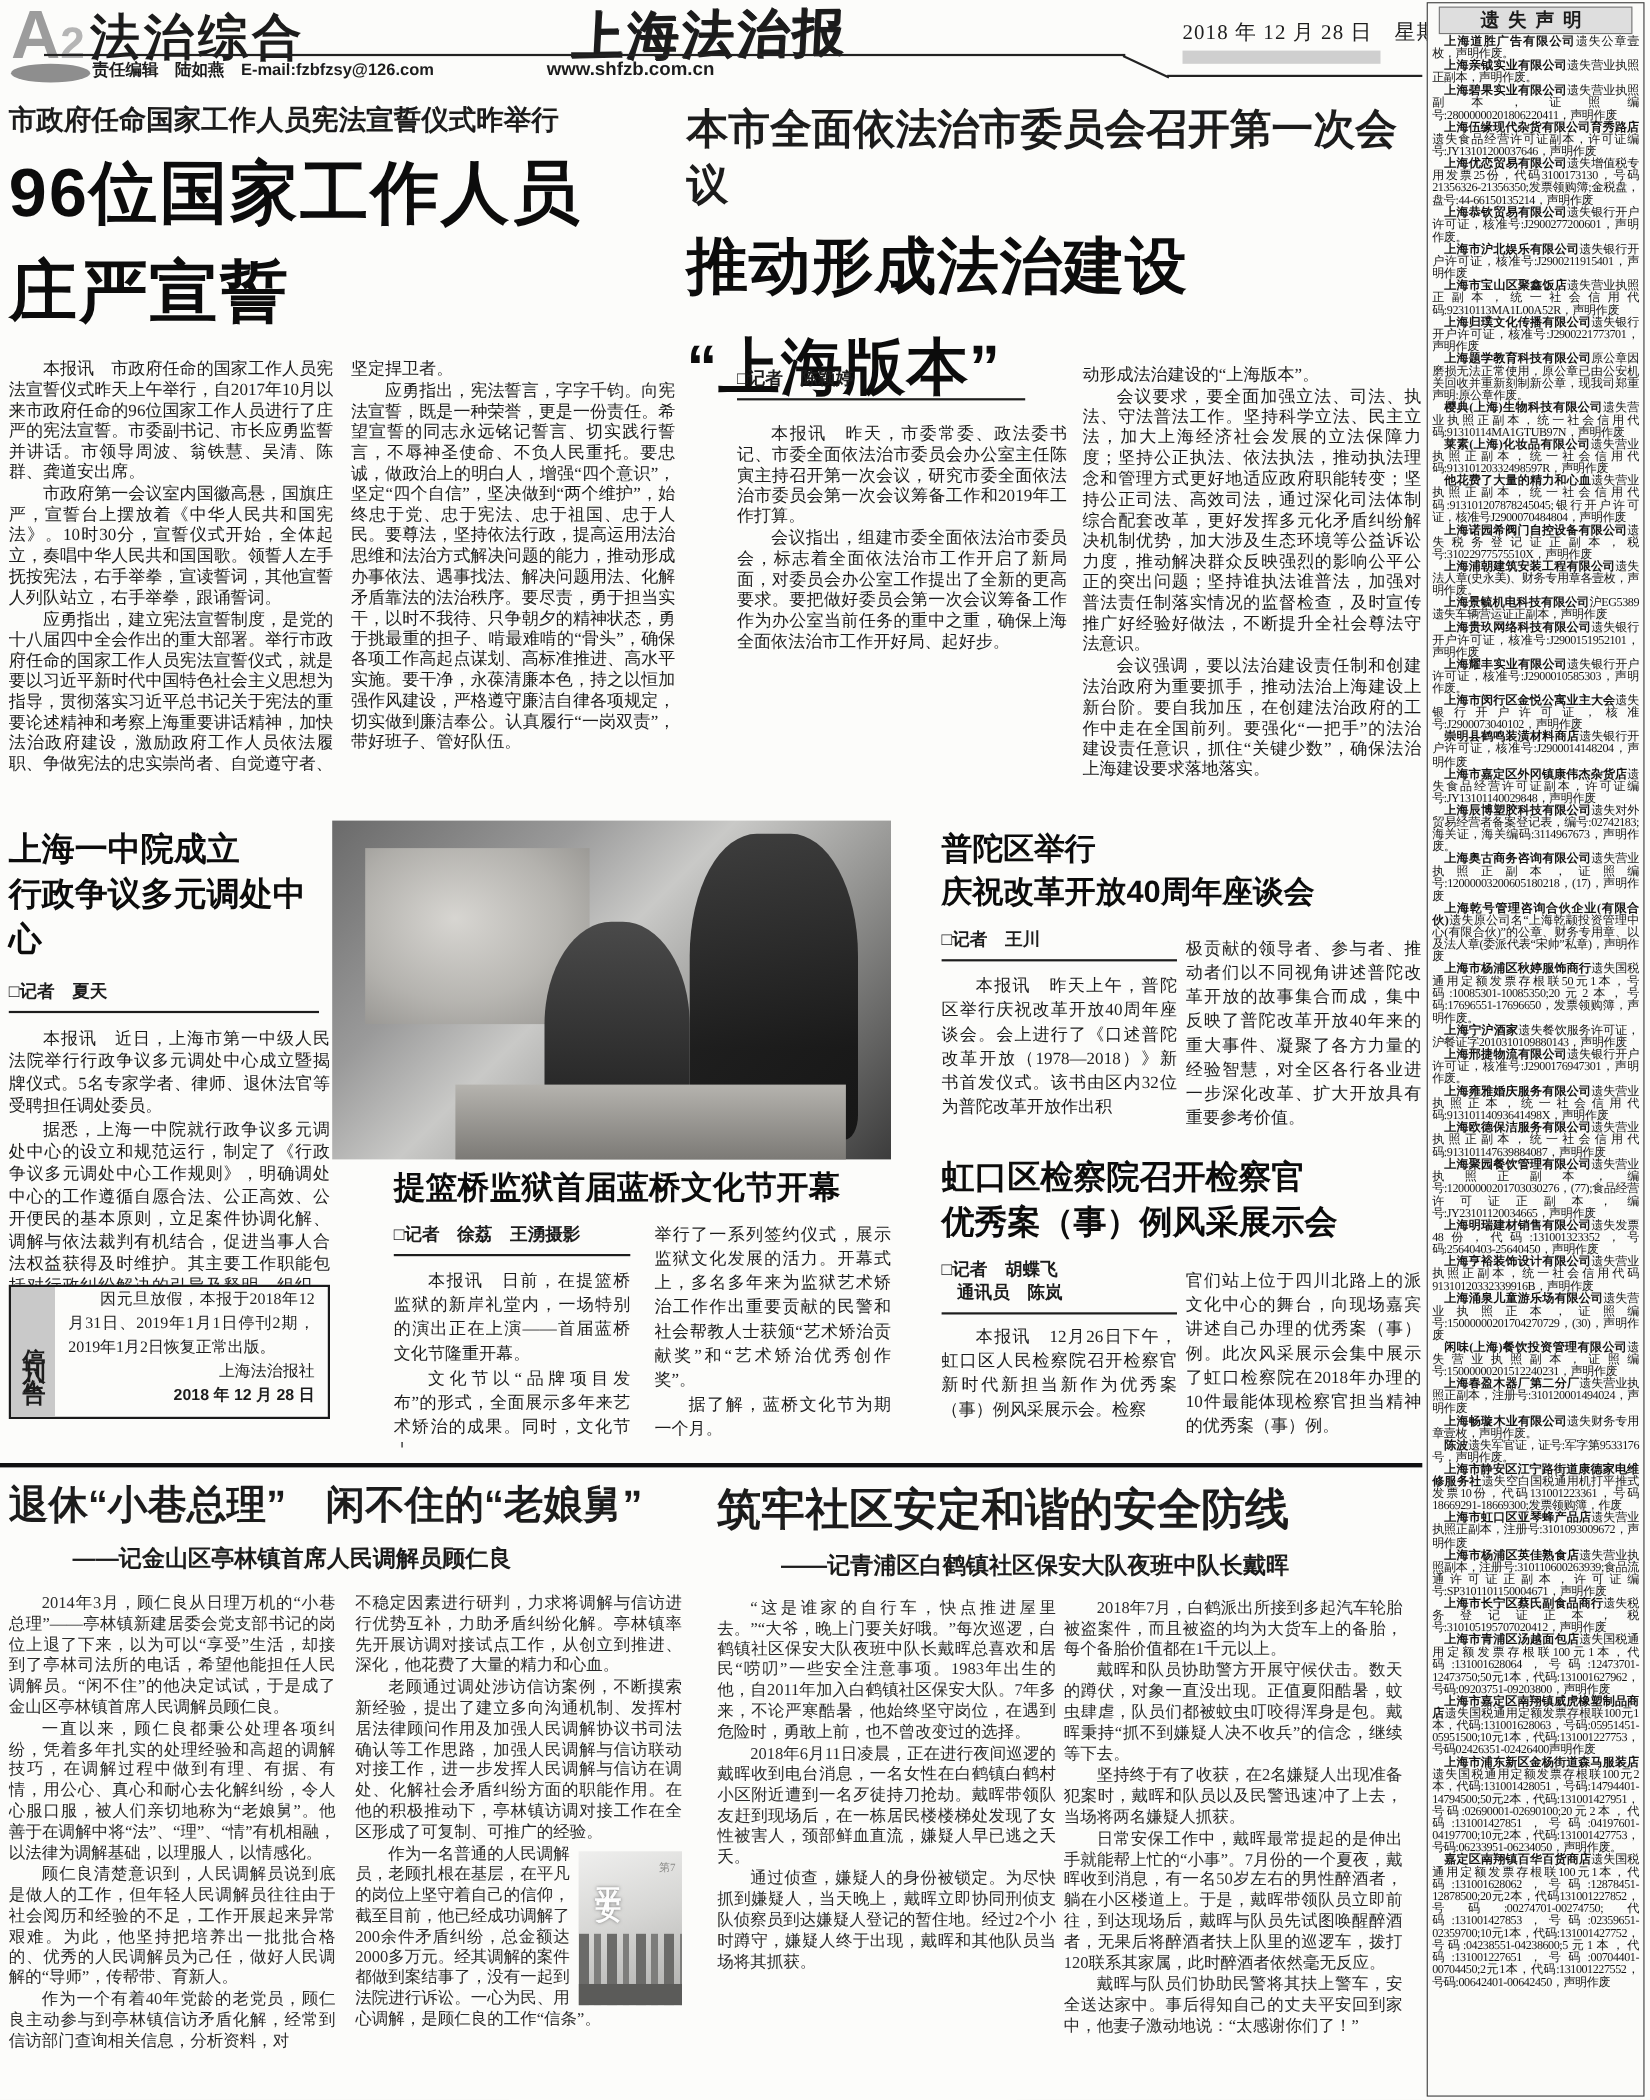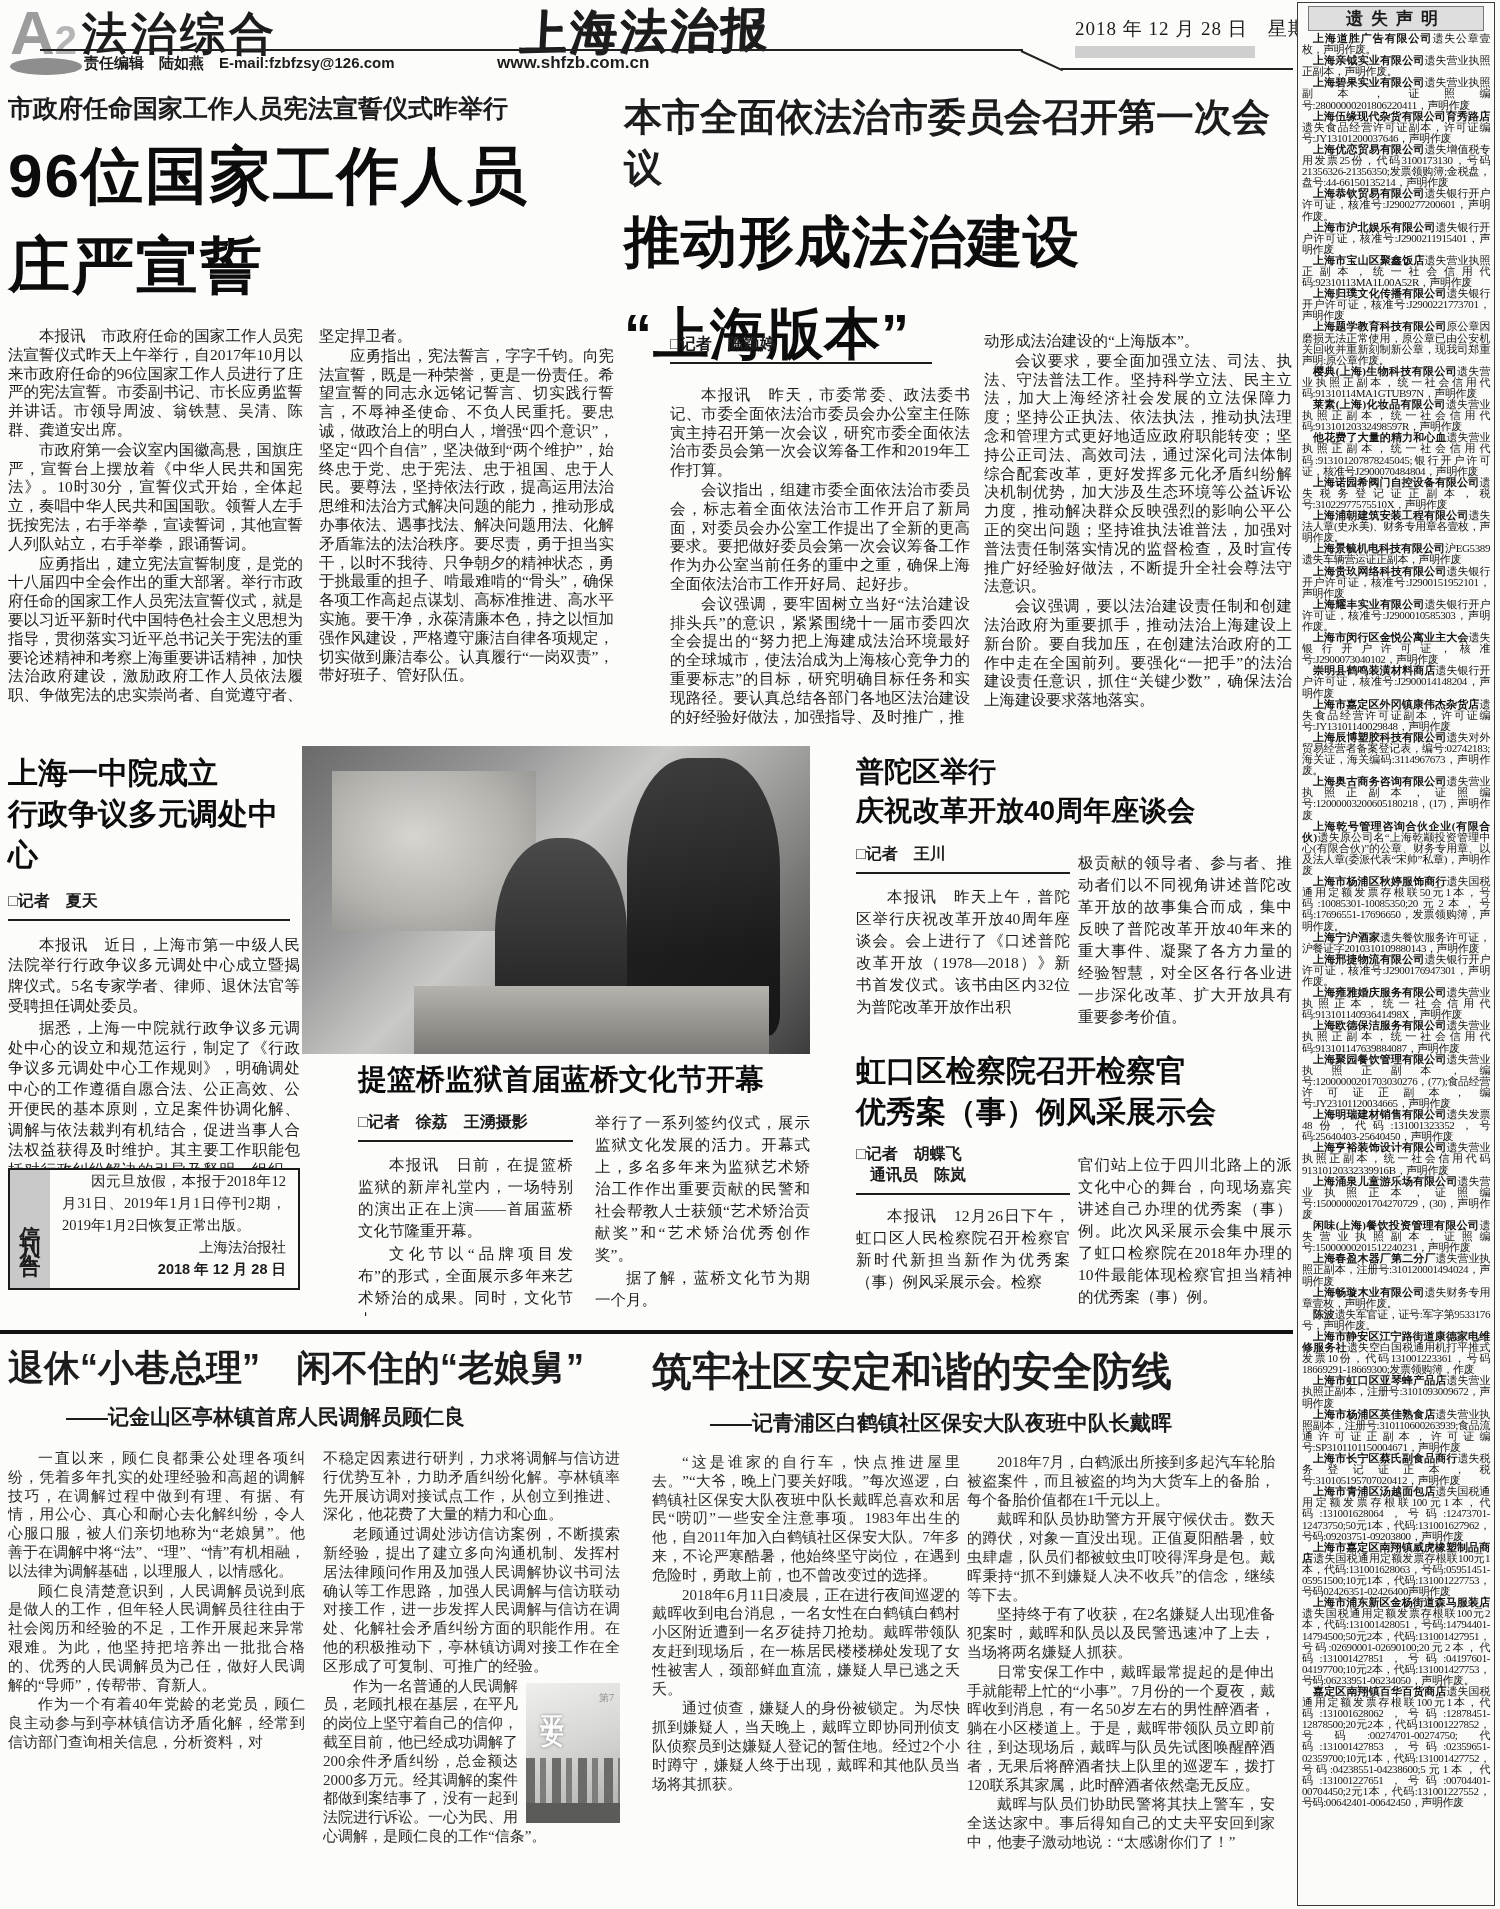--- a/index.html
+++ b/index.html
@@ -134,21 +134,20 @@
   <div class="abs" style="left:624px;top:92px;width:668px;height:660px;">
     <div class="sans kicker a2-kicker">本市全面依法治市委员会召开第一次会议</div>
     <div class="sans headline a2-headline" style="margin-top:2px;">
       <div>推动形成法治建设</div>
       <div>“上海版本”</div>
     </div>
     <div class="abs byline" style="left:46px;top:242px;width:262px;">□记者　陈颖婷</div>
     <div class="abs bodycol clip" style="left:46px;top:294px;width:300px;height:358px;">
         <p>本报讯　昨天，市委常委、政法委书记、市委全面依法治市委员会办公室主任陈寅主持召开第一次会议，研究市委全面依法治市委员会第一次会议筹备工作和2019年工作打算。</p>
         <p>会议指出，组建市委全面依法治市委员会，标志着全面依法治市工作开启了新局面，对委员会办公室工作提出了全新的更高要求。要把做好委员会第一次会议筹备工作作为办公室当前任务的重中之重，确保上海全面依法治市工作开好局、起好步。</p>
-        <p>会议强调，要牢固树立当好“法治建设排头兵”的意识，紧紧围绕十一届市委四次全会提出的“努力把上海建成法治环境最好的全球城市，使法治成为上海核心竞争力的重要标志”的目标，研究明确目标任务和实现路径。要认真总结各部门各地区法治建设的好经验好做法，加强指导、及时推广，推</p>
       </div>
     <div class="abs bodycol cont clip" style="left:360px;top:240px;width:308px;height:414px;">
         <p>动形成法治建设的“上海版本”。</p>
         <p>会议要求，要全面加强立法、司法、执法、守法普法工作。坚持科学立法、民主立法，加大上海经济社会发展的立法保障力度；坚持公正执法、依法执法，推动执法理念和管理方式更好地适应政府职能转变；坚持公正司法、高效司法，通过深化司法体制综合配套改革，更好发挥多元化矛盾纠纷解决机制优势，加大涉及生态环境等公益诉讼力度，推动解决群众反映强烈的影响公平公正的突出问题；坚持谁执法谁普法，加强对普法责任制落实情况的监督检查，及时宣传推广好经验好做法，不断提升全社会尊法守法意识。</p>
         <p>会议强调，要以法治建设责任制和创建法治政府为重要抓手，推动法治上海建设上新台阶。要自我加压，在创建法治政府的工作中走在全国前列。要强化“一把手”的法治建设责任意识，抓住“关键少数”，确保法治上海建设要求落地落实。</p>
       </div>
   </div>
 
   <div class="abs a3" style="left:8px;top:752px;width:292px;">
     <div class="sans headline a3-headline">
@@ -224,20 +223,21 @@
       </div>
   </div>
 
   <div class="abs bot-rule" style="left:0px;top:1330px;width:1293px;height:4px;"></div>
 
   <div class="abs feature" style="left:8px;top:1344px;width:618px;">
     <div class="sans f-headline">退休“小巷总理”　闲不住的“老娘舅”</div>
     <div class="sans f-sub" style="margin:10px 0 0 58px;">——记金山区亭林镇首席人民调解员顾仁良</div>
     <div style="display:flex;gap:18px;margin-top:18px;">
       <div class="bodycol clip" style="width:297px;height:448px;">
+          <p>2014年3月，顾仁良从日理万机的“小巷总理”——亭林镇新建居委会党支部书记的岗位上退了下来，以为可以“享受”生活，却接到了亭林司法所的电话，希望他能担任人民调解员。“闲不住”的他决定试试，于是成了金山区亭林镇首席人民调解员顾仁良。</p>
           <p>一直以来，顾仁良都秉公处理各项纠纷，凭着多年扎实的处理经验和高超的调解技巧，在调解过程中做到有理、有据、有情，用公心、真心和耐心去化解纠纷，令人心服口服，被人们亲切地称为“老娘舅”。他善于在调解中将“法”、“理”、“情”有机相融，以法律为调解基础，以理服人，以情感化。</p>
           <p>顾仁良清楚意识到，人民调解员说到底是做人的工作，但年轻人民调解员往往由于社会阅历和经验的不足，工作开展起来异常艰难。为此，他坚持把培养出一批批合格的、优秀的人民调解员为己任，做好人民调解的“导师”，传帮带、育新人。</p>
           <p>作为一个有着40年党龄的老党员，顾仁良主动参与到亭林镇信访矛盾化解，经常到信访部门查询相关信息，分析资料，对</p>
         </div>
       <div style="width:297px;">
         <div class="bodycol cont">
             <p>不稳定因素进行研判，力求将调解与信访进行优势互补，力助矛盾纠纷化解。亭林镇率先开展访调对接试点工作，从创立到推进、深化，他花费了大量的精力和心血。</p>
             <p>老顾通过调处涉访信访案例，不断摸索新经验，提出了建立多向沟通机制、发挥村居法律顾问作用及加强人民调解协议书司法确认等工作思路，加强人民调解与信访联动对接工作，进一步发挥人民调解与信访在调处、化解社会矛盾纠纷方面的职能作用。在他的积极推动下，亭林镇访调对接工作在全区形成了可复制、可推广的经验。</p>
           </div>
         <div class="bodycol clip" style="height:168px;">

